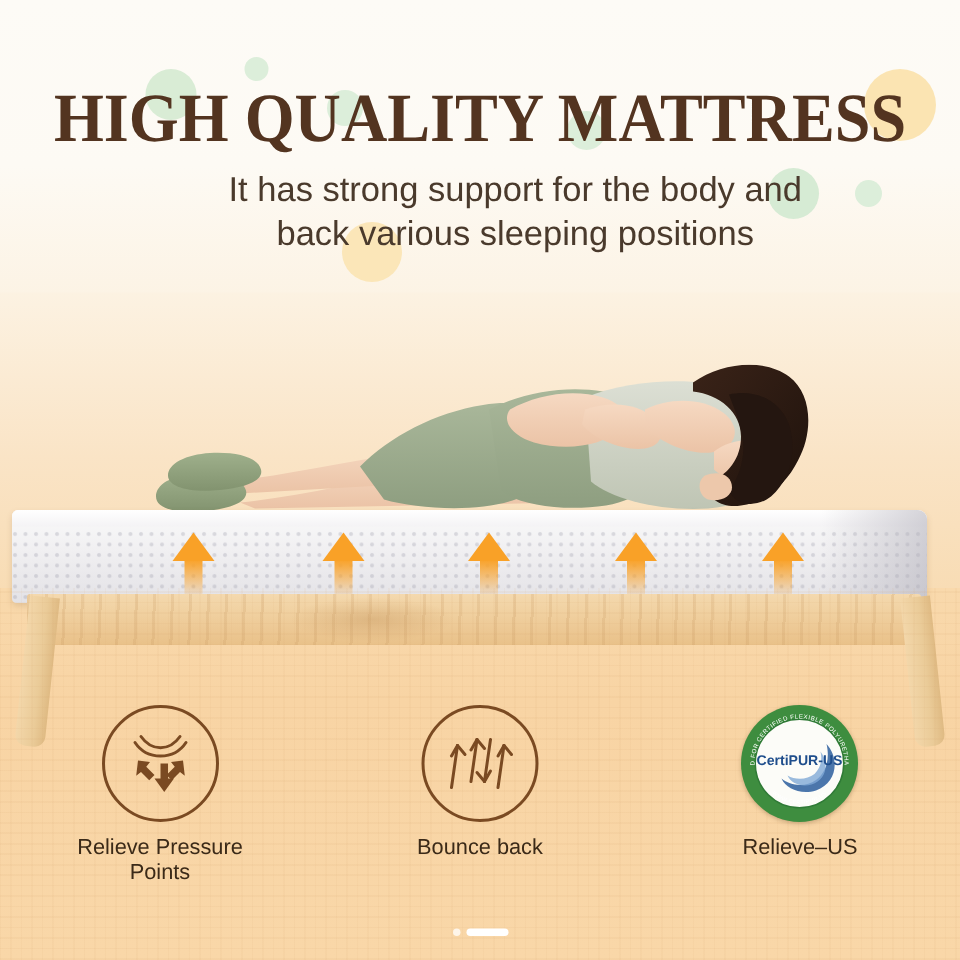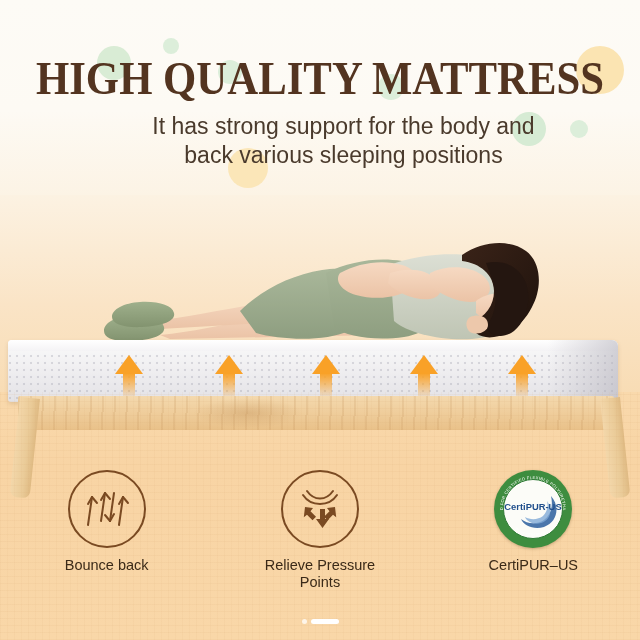--- a/index.html
+++ b/index.html
@@ -273,20 +273,36 @@
     </div>
 
   <div class="frame-rail">
     <div class="knot"></div>
   </div>
   <div class="leg left"></div>
   <div class="leg right"></div>
   <div class="grain"></div>
 
   <div class="features">
+
+    <div class="feature">
+      <div class="f-circle">
+        <svg width="58" height="56" viewBox="0 0 58 56" fill="none" stroke="#7A4A22" stroke-width="2" stroke-linecap="round">
+          <path d="M12 14 C20 26 38 26 46 14"></path>
+          <path d="M16 10 C23 20 35 20 42 10"></path>
+          <g fill="#7A4A22" stroke="none">
+            <path d="M29 28 h5 v10 h4 l-6.5 9 l-6.5 -9 h4 v-10 z"></path>
+            <path d="M14 26 l8 1 l-2.5 3.2 l5.5 5.5 l-3.5 3.5 l-5.5 -5.5 l-3.2 2.5 z"></path>
+            <path d="M44 26 l-8 1 l2.5 3.2 l-5.5 5.5 l3.5 3.5 l5.5 -5.5 l3.2 2.5 z"></path>
+          </g>
+        </svg>
+      </div>
+      <div class="f-label">Relieve Pressure
+Points</div>
+    </div>
 
     <div class="feature">
       <div class="f-circle">
         <svg width="58" height="56" viewBox="0 0 58 56" fill="none" stroke="#7A4A22" stroke-width="2" stroke-linecap="round">
           <path d="M10 44 L14 16"></path>
             <path d="M14 16 L10 23"></path>
             <path d="M14 16 L19 22"></path>
           <path d="M23 40 L27 12"></path>
             <path d="M27 12 L23 19"></path>
             <path d="M27 12 L32 18"></path>
@@ -294,36 +310,20 @@
             <path d="M32 40 L36 33"></path>
             <path d="M32 40 L27 34"></path>
           <path d="M41 44 L45 16"></path>
             <path d="M45 16 L41 23"></path>
             <path d="M45 16 L50 22"></path>
         </svg>
       </div>
       <div class="f-label">Bounce back</div>
     </div>
 
-    <div class="feature">
-      <div class="f-circle">
-        <svg width="58" height="56" viewBox="0 0 58 56" fill="none" stroke="#7A4A22" stroke-width="2" stroke-linecap="round">
-          <path d="M12 14 C20 26 38 26 46 14"></path>
-          <path d="M16 10 C23 20 35 20 42 10"></path>
-          <g fill="#7A4A22" stroke="none">
-            <path d="M29 28 h5 v10 h4 l-6.5 9 l-6.5 -9 h4 v-10 z"></path>
-            <path d="M14 26 l8 1 l-2.5 3.2 l5.5 5.5 l-3.5 3.5 l-5.5 -5.5 l-3.2 2.5 z"></path>
-            <path d="M44 26 l-8 1 l2.5 3.2 l-5.5 5.5 l3.5 3.5 l5.5 -5.5 l3.2 2.5 z"></path>
-          </g>
-        </svg>
-      </div>
-      <div class="f-label">Relieve Pressure
-Points</div>
-    </div>
-
 
     <div class="feature">
       <div class="badge-wrap">
         <div class="badge"></div>
         <div class="badge-inner"></div>
         <svg width="78" height="78" viewBox="0 0 78 78" style="position:absolute;left:0;top:0;">
           <defs>
             <path id="arcTop" d="M 9 39 A 30 30 0 0 1 69 39"></path>
             <path id="arcBot" d="M 12 39 A 27 27 0 0 0 66 39"></path>
           </defs>
@@ -332,21 +332,21 @@
           </text>
           <text font-size="3.6" fill="#FFFFFF" letter-spacing="0.3">
             <textPath href="#arcBot" startOffset="50%" text-anchor="middle" id="arcBotT">WWW.CERTIPUR.US</textPath>
           </text>
 
           <path d="M57 26 C66 36 64 52 50 57 C40 60 30 56 27 49 C33 54 43 55 50 50 C58 44 59 34 57 26 Z" fill="#2C5E9E" opacity=".85"></path>
           <path d="M53 31 C59 39 57 50 47 53 C40 55 33 52 31 47 C36 50 44 50 49 46 C54 41 54 35 53 31 Z" fill="#7FA9D6" opacity=".8"></path>
           <text x="39" y="40" text-anchor="middle" font-size="9.4" font-weight="bold" font-family="Liberation Sans, sans-serif" fill="#1F4E8C" id="badgeCenter">CertiPUR-US</text>
         </svg>
       </div>
-      <div class="f-label">CertiPUR–US</div>
+      <div class="f-label">Relieve–US</div>
     </div>
 
   </div>
 
   <div class="pager" id="pager">
       <span class="dot"></span>
       <span class="dot active"></span>
     </div>
 
 </div>

